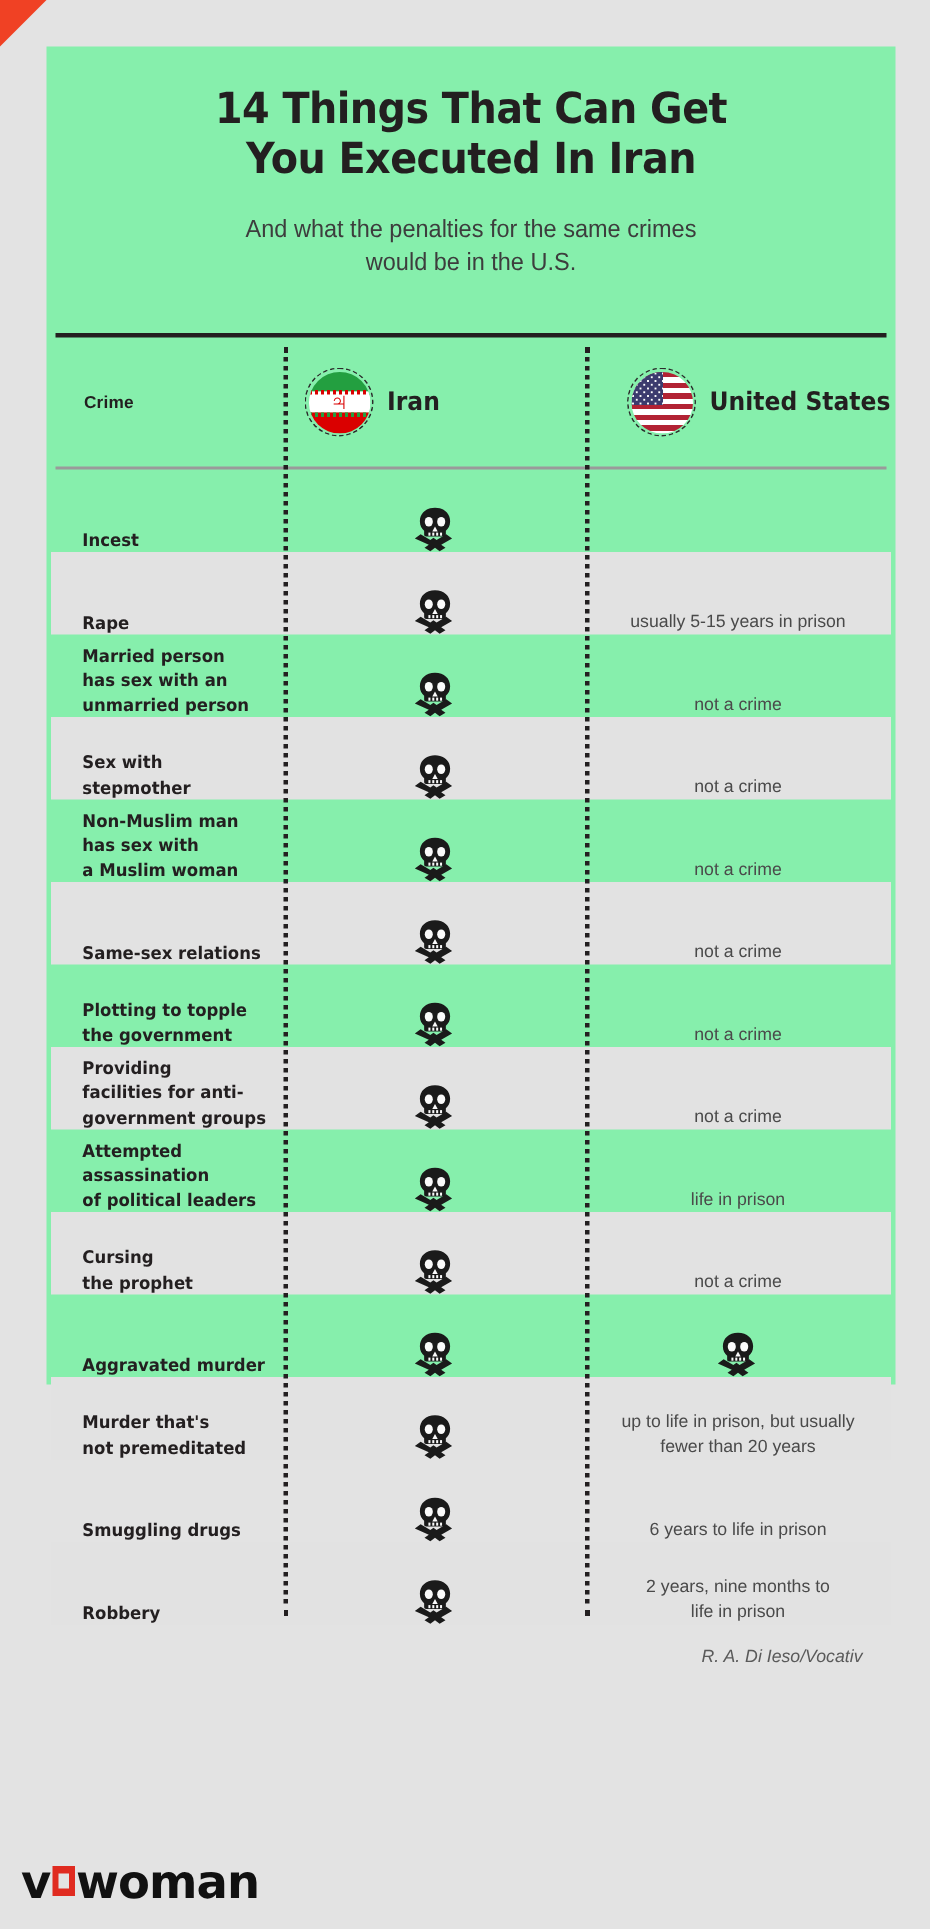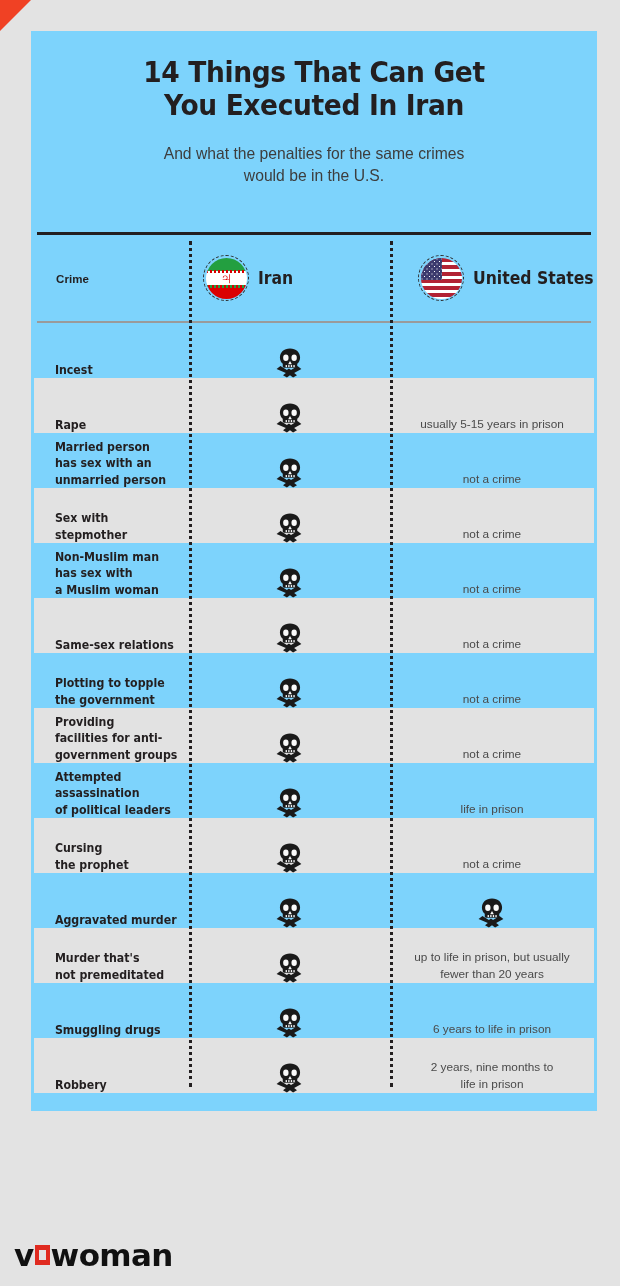--- a/index.html
+++ b/index.html
@@ -27,22 +27,22 @@
     height: 0;
     border-left: 31px solid #f04124;
     border-bottom: 31px solid transparent;
     z-index: 3;
   }
   .card {
     position: absolute;
     left: 31px;
     top: 31px;
     width: 566px;
-    height: 1080px;
-    background: #7dd3fc;
+    height: 892px;
+    background: #86efac;
     box-sizing: border-box;
     z-index: 2;
   }
   
   .titlewrap {
     padding-top: 26px;
     text-align: center;
   }
   .headline {
     font-family: "DejaVu Sans", sans-serif;
@@ -61,21 +61,21 @@
     font-size: 16.5px;
     line-height: 1.35;
     color: #3d3d3d;
     margin: 19px auto 0;
     width: 420px;
     transform: scaleX(0.95);
   }
   
   .table {
     position: relative;
-    margin: 10px auto;
+    margin: 0 auto;
     width: 560px;
     padding-top: 36px;
   }
   .rule-top {
     height: 3px;
     background: #231f20;
     margin: 0 3px;
   }
   .rule-head {
     height: 2px;
@@ -620,20 +620,21 @@
             <div class="col-us">
               <div class="penalty"><span>2 years, nine months to</span><br><span>life in prison</span></div>
             </div>
           </div>
         </div>
 
       <div class="divider div-1" id="divider1" style="height: 846px;"></div>
       <div class="divider div-2" id="divider2" style="height: 846px;"></div>
     </div>
 
+    <div class="credit">R. A. Di Ieso/Vocativ</div>
   </div>
 
   <div class="footer">
     <div class="logo">
       <span>v</span>
       <span class="logo-bracket"></span>
       <span>woman</span>
     </div>
   </div>
 

